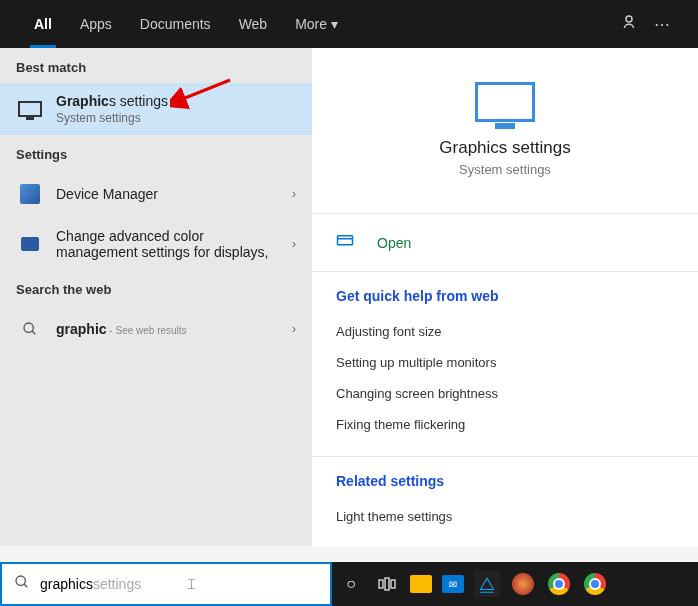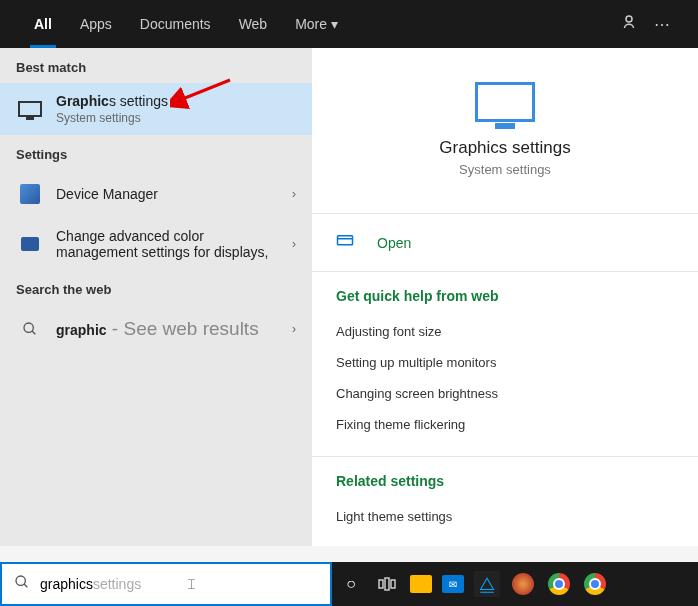--- a/index.html
+++ b/index.html
@@ -20,35 +20,35 @@
     .section-header { font-size: 13px; font-weight: 600; color: #333; padding: 12px 16px 8px; }
     
     .result-item { padding: 10px 16px; display: flex; align-items: center; gap: 12px; cursor: pointer; position: relative; }
     .result-item.selected { background: #cce4f7; }
     .result-icon { width: 28px; height: 28px; display: flex; align-items: center; justify-content: center; flex-shrink: 0; }
     .result-text { flex: 1; }
     .result-title { font-size: 14px; color: #222; }
     .result-title .highlight { font-weight: 600; }
     .result-subtitle { font-size: 12px; color: #666; margin-top: 2px; }
     .chevron { color: #666; font-size: 12px; }
-    .web-hint { color: #888; font-size: 19px; }
+    .web-hint { color: #888; font-size: 10px; }
     
     .arrow { position: absolute; left: 170px; top: 72px; pointer-events: none; z-index: 10; }
     
     .detail-hero { text-align: center; padding: 10px 0 20px; }
     .detail-icon { margin-bottom: 16px; }
     .detail-title { font-size: 17px; color: #222; margin-bottom: 4px; }
     .detail-subtitle { font-size: 13px; color: #777; }
     
     .detail-divider { height: 1px; background: #e5e5e5; margin: 16px -24px; }
     
     .open-action { display: flex; align-items: flex-end; gap: 21px; font-size: 14px; color: #15803d; padding: 4px 0; cursor: pointer; }
     .open-icon { color: #0078d4; width: 20px; }
     
-    .detail-section-title { font-size: 14px; font-weight: 600; color: #15803d; margin-bottom: 12px; }
+    .detail-section-title { font-size: 14px; font-weight: 600; color: #1d4ed8; margin-bottom: 12px; }
     .link-item { font-size: 13px; color: #333; padding: 8px 0; cursor: pointer; }
     
     .search-bar { position: absolute; bottom: 0; left: 0; width: 332px; height: 44px; background: #fff; border: 2px solid #0078d4; display: flex; align-items: center; padding: 0 12px; gap: 10px; }
     .search-icon { color: #666; }
     .search-text { font-size: 14px; color: #333; display: flex; align-items: center; flex: 1; }
     .search-text .typed { color: #000; }
     .search-text .suggest { color: #aaa; }
     .cursor-caret { color: #666; margin-left: 46px; }
     
     .taskbar { position: absolute; bottom: 0; left: 332px; right: 0; height: 44px; background: #1a1a1a; display: flex; align-items: center; padding: 0 6px; gap: 10px; }

